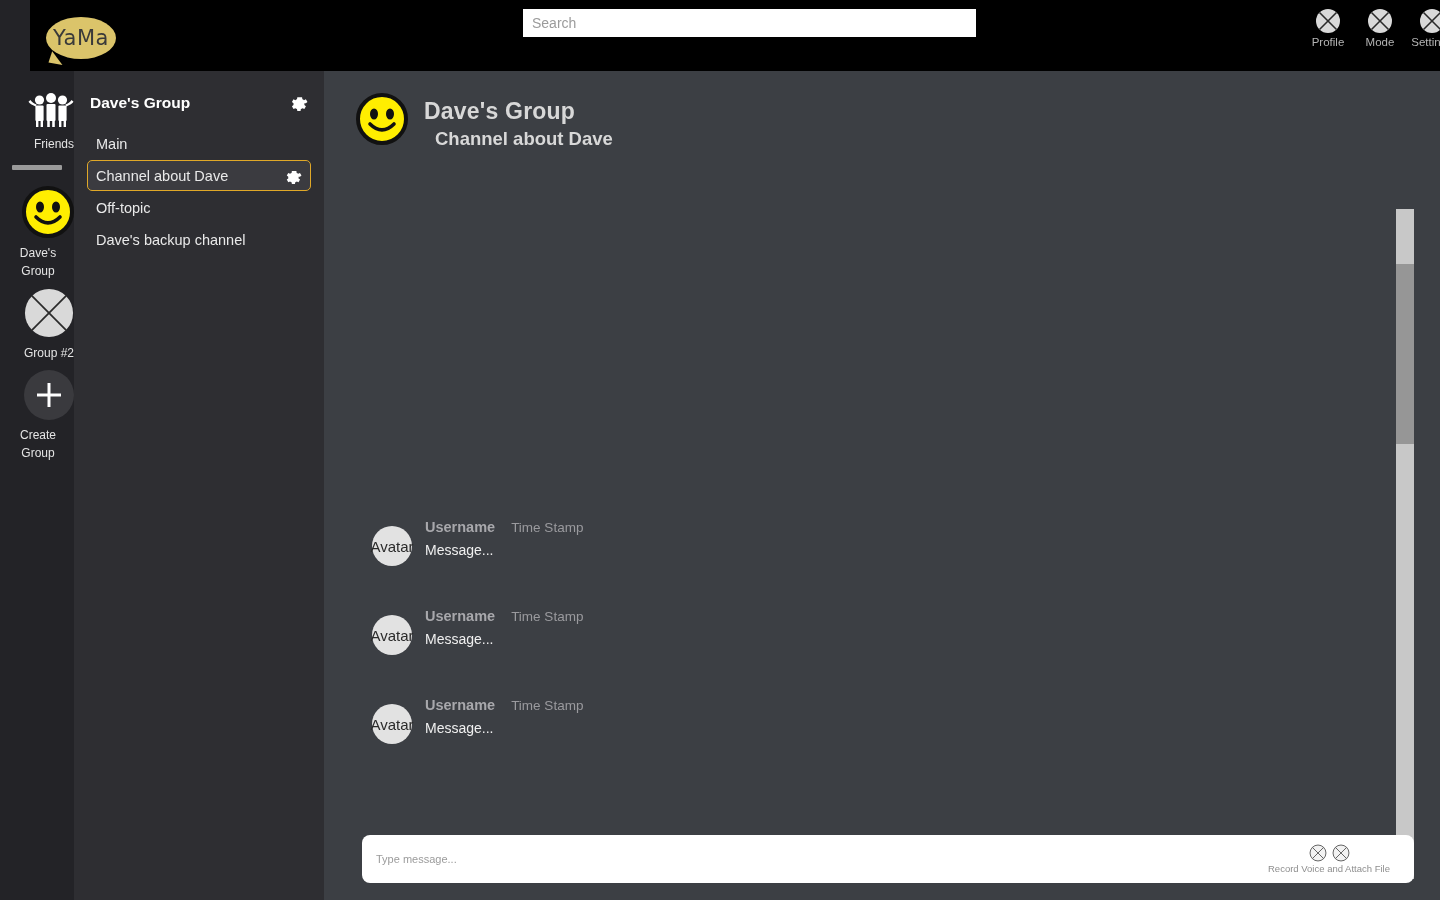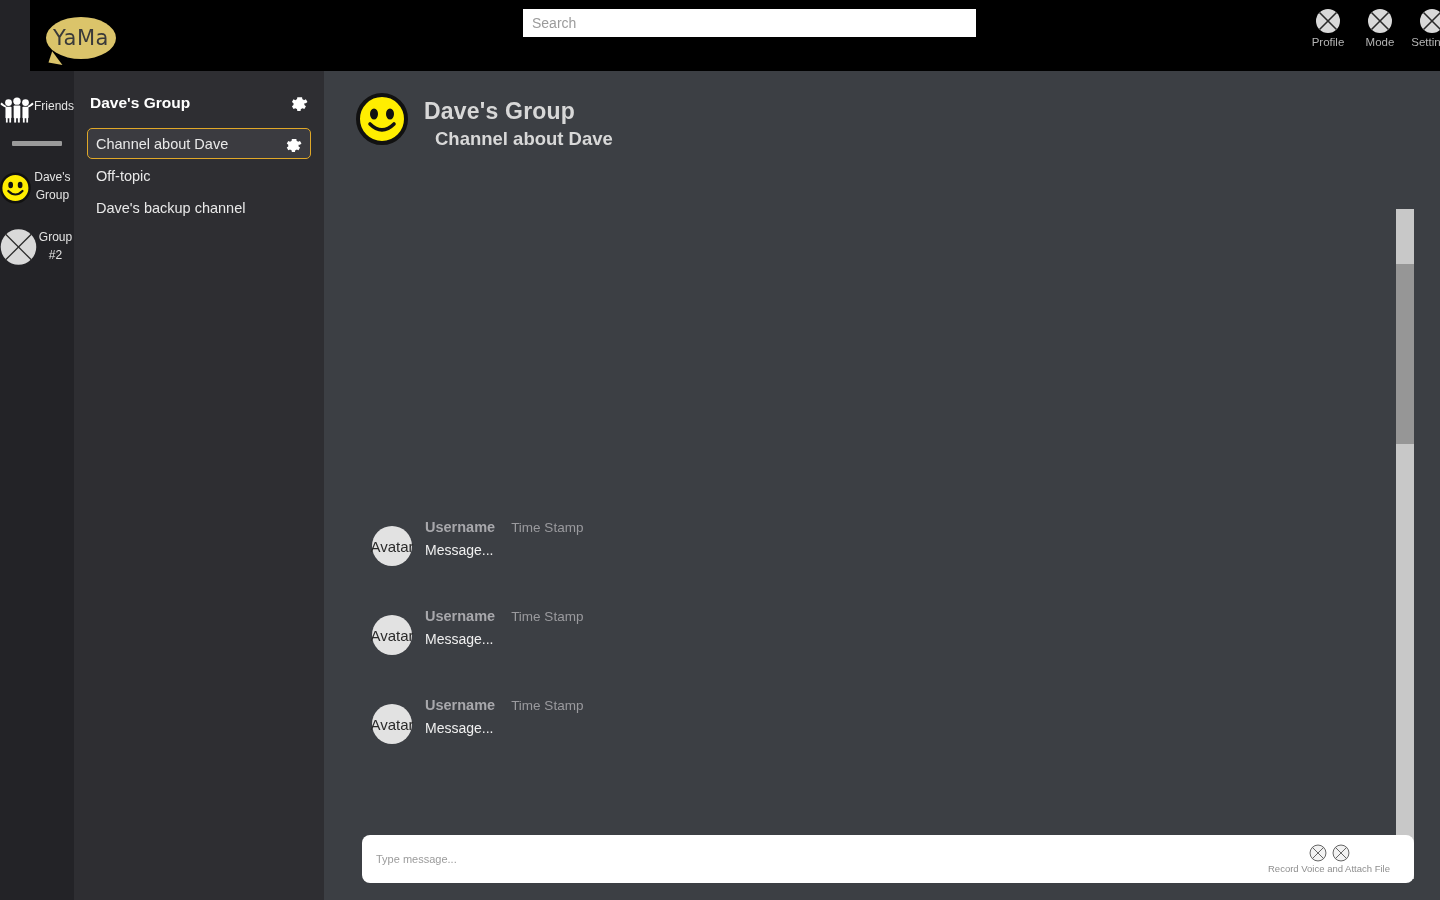--- a/index.html
+++ b/index.html
@@ -59,21 +59,21 @@
   .xcircle { display: block; }
 
   
   .rail {
     position: absolute; left: 0; top: 71px;
     width: 74px; height: 829px;
     background: #232327;
     padding-top: 20px;
   }
   .rail-item {
-    display: flex; align-items: flex-start;
+    display: flex; flex-direction: column; align-items: flex-end;
     margin-bottom: 8px; cursor: pointer;
   }
   .rail-label {
     font-size: 12px; color: #e4e4e4; text-align: center;
     margin-top: 6px; line-height: 1.5; max-width: 72px;
   }
   .friends-icon { width: 46px; height: 38px; }
   .rail-divider {
     width: 50px; height: 5px; background: #9a9a9a;
     margin: 12px auto 16px auto; border-radius: 1px;
@@ -270,32 +270,44 @@
 
   <div class="rail-item">
     <svg class="circle-x-rail" viewBox="0 0 52 52">
       <circle cx="26" cy="26" r="25" fill="#d9d9d9"></circle>
       <line x1="8" y1="8" x2="44" y2="44" stroke="#2a2a2a" stroke-width="1.8"></line>
       <line x1="44" y1="8" x2="8" y2="44" stroke="#2a2a2a" stroke-width="1.8"></line>
     </svg>
     <span class="rail-label">Group #2</span>
   </div>
 
+  <div class="rail-item">
+    <div class="plus-circle">
+      <svg width="32" height="32" viewBox="0 0 32 32">
+        <line x1="16" y1="4" x2="16" y2="28" stroke="#ffffff" stroke-width="3"></line>
+        <line x1="4" y1="16" x2="28" y2="16" stroke="#ffffff" stroke-width="3"></line>
+      </svg>
+    </div>
+    <span class="rail-label">Create Group</span>
+  </div>
 
 </div>
 
 <div class="channels">
 
   <div class="channels-head">
     <span class="channels-title">Dave's Group</span>
     <svg class="gear" width="19" height="19" viewBox="0 0 24 24">
       <path fill="#ffffff" d="M12 8.4a3.6 3.6 0 100 7.2 3.6 3.6 0 000-7.2zm9.3 4.6l2-1.6-2-3.4-2.4 1a7.6 7.6 0 00-2-1.1l-.4-2.5H10.5l-.4 2.5a7.6 7.6 0 00-2 1.1l-2.4-1-2 3.4 2 1.6a7.8 7.8 0 000 2.2l-2 1.6 2 3.4 2.4-1a7.6 7.6 0 002 1.1l.4 2.5h4.1l.4-2.5a7.6 7.6 0 002-1.1l2.4 1 2-3.4-2-1.6a7.8 7.8 0 000-2.2z"></path>
     </svg>
   </div>
 
+  <div class="channel-row">
+    <span class="name">Main</span>
+  </div>
 
   <div class="channel-row selected">
     <span class="name">Channel about Dave</span>
     <svg class="gear" width="18" height="18" viewBox="0 0 24 24">
       <path fill="#ffffff" d="M12 8.4a3.6 3.6 0 100 7.2 3.6 3.6 0 000-7.2zm9.3 4.6l2-1.6-2-3.4-2.4 1a7.6 7.6 0 00-2-1.1l-.4-2.5H10.5l-.4 2.5a7.6 7.6 0 00-2 1.1l-2.4-1-2 3.4 2 1.6a7.8 7.8 0 000 2.2l-2 1.6 2 3.4 2.4-1a7.6 7.6 0 002 1.1l.4 2.5h4.1l.4-2.5a7.6 7.6 0 002-1.1l2.4 1 2-3.4-2-1.6a7.8 7.8 0 000-2.2z"></path>
     </svg>
   </div>
 
   <div class="channel-row">
     <span class="name">Off-topic</span>

